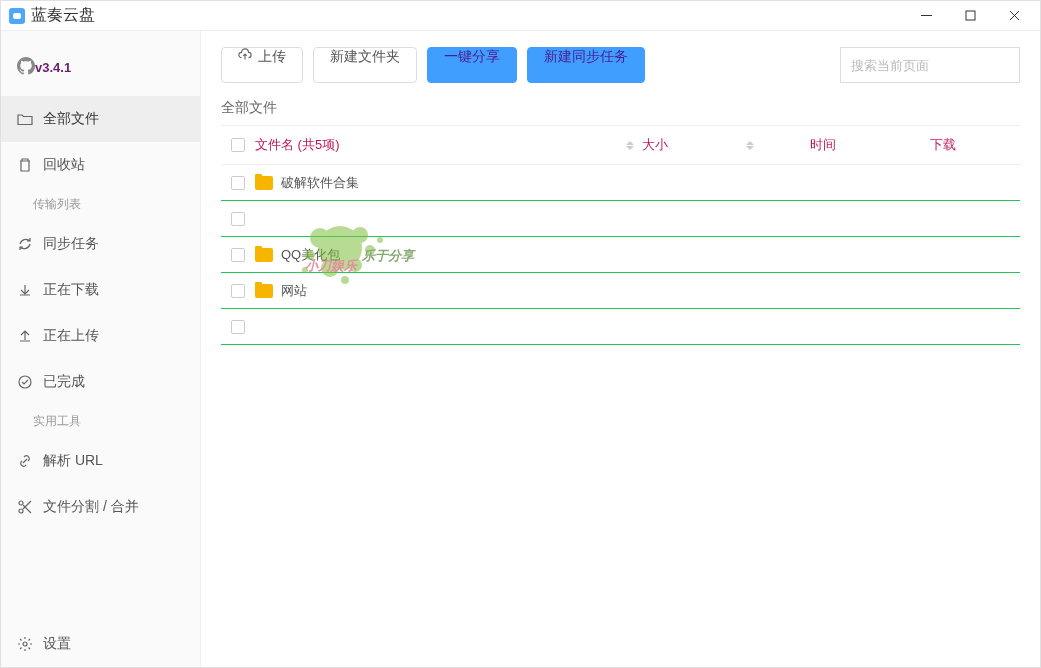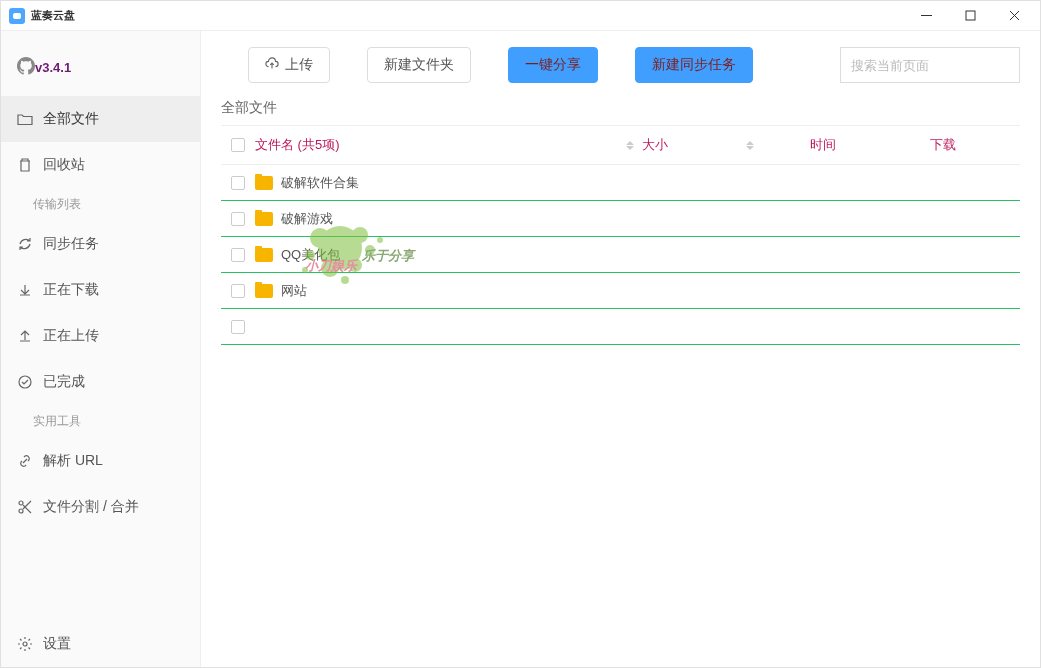--- a/index.html
+++ b/index.html
@@ -2,39 +2,39 @@
 <html><head>
   <meta charset="utf-8">
   <style>
     * { margin: 0; padding: 0; box-sizing: border-box; font-family: "Microsoft YaHei", -apple-system, sans-serif; }
     body { width: 1041px; height: 668px; background: #fff; overflow: hidden; border: 1px solid #e0e0e0; }
     
     .titlebar { height: 30px; display: flex; align-items: center; justify-content: space-between; border-bottom: 1px solid #eee; padding: 0 4px 0 8px; }
     .titlebar-left { display: flex; align-items: center; gap: 6px; }
     .app-icon { width: 16px; height: 16px; background: #4da6ff; border-radius: 3px; display: flex; align-items: center; justify-content: center; }
     .app-icon-inner { width: 8px; height: 6px; background: #fff; border-radius: 2px; }
-    .titlebar-title { font-size: 11px; color: #333; font-weight: bold; }
+    .titlebar-title { font-size: 16px; color: #333; }
     .titlebar-controls { display: flex; }
     .win-btn { width: 44px; height: 28px; display: flex; align-items: center; justify-content: center; cursor: pointer; }
     .win-btn svg { width: 11px; height: 11px; }
     
     .app-body { display: flex; height: calc(100% - 30px); }
     
     .sidebar { width: 200px; background: #fafafa; border-right: 1px solid #eee; display: flex; flex-direction: column; padding-top: 16px; }
     .sidebar-version { display: flex; align-items: center; gap: 0; padding: 10px 16px 18px; color: #701a75; font-size: 13px; font-weight: bold; }
     .sidebar-section { font-size: 12px; color: #999; padding: 8px 32px; }
     .sidebar-item { display: flex; align-items: center; gap: 10px; padding: 14px 16px; font-size: 14px; color: #555; cursor: pointer; }
     .sidebar-item.active { background: #eeeeee; color: #333; }
     .sidebar-item .icon { width: 16px; height: 16px; display: flex; align-items: center; justify-content: center; color: #666; }
     .sidebar-spacer { flex: 1; }
     
     .main { flex: 1; display: flex; flex-direction: column; }
     .toolbar { display: flex; align-items: center; padding: 16px 20px; gap: 10px; }
-    .btn { height: 36px; padding: 0 16px; border: 1px solid #ddd; background: #fff; border-radius: 4px; font-size: 14px; color: #555; cursor: pointer; display: flex; align-items: center; gap: 6px; margin-left: 27px; }
-    .btn.primary { background: #409eff; border-color: #409eff; color: #7f1d1d; }
+    .btn { height: 36px; padding: 0 16px; border: 1px solid #ddd; background: #fff; border-radius: 4px; font-size: 14px; color: #555; cursor: pointer; display: flex; align-items: flex-start; gap: 6px; }
+    .btn.primary { background: #409eff; border-color: #409eff; color: #4c1d95; }
     .toolbar-spacer { flex: 1; }
     .search { width: 180px; height: 36px; border: 1px solid #ddd; border-radius: 0; padding: 0 10px; font-size: 13px; color: #333; outline: none; }
     .search::placeholder { color: #bbb; }
     
     .breadcrumb { padding: 0 20px 8px; font-size: 14px; color: #666; }
     
     .table { flex: 1; padding: 0 20px; }
     .table-header { display: flex; align-items: center; height: 40px; border-top: 1px solid #eee; border-bottom: 1px solid #eee; font-size: 13px; color: #be185d; }
     .table-row { display: flex; align-items: center; height: 36px; border-bottom: 1px solid #22c55e; font-size: 13px; color: #555; cursor: pointer; }
     .col-check { width: 34px; display: flex; align-items: center; justify-content: center; }
@@ -231,24 +231,20 @@
               <span>破解软件合集</span> 
             </div>
             <div class="col-size"></div>
             <div class="col-time"></div>
             <div class="col-dl"></div>
           </div>
           <div class="table-row">
             <div class="col-check">
               <div class="checkbox"></div>
             </div>
-            <div class="col-name">
-              <span class="folder-icon"></span>
-              <span>破解游戏</span> 
-            </div>
             <div class="col-size"></div>
             <div class="col-time"></div>
             <div class="col-dl"></div>
           </div>
           <div class="table-row">
             <div class="col-check">
               <div class="checkbox"></div>
             </div>
             <div class="col-name">
               <span class="folder-icon"></span>

